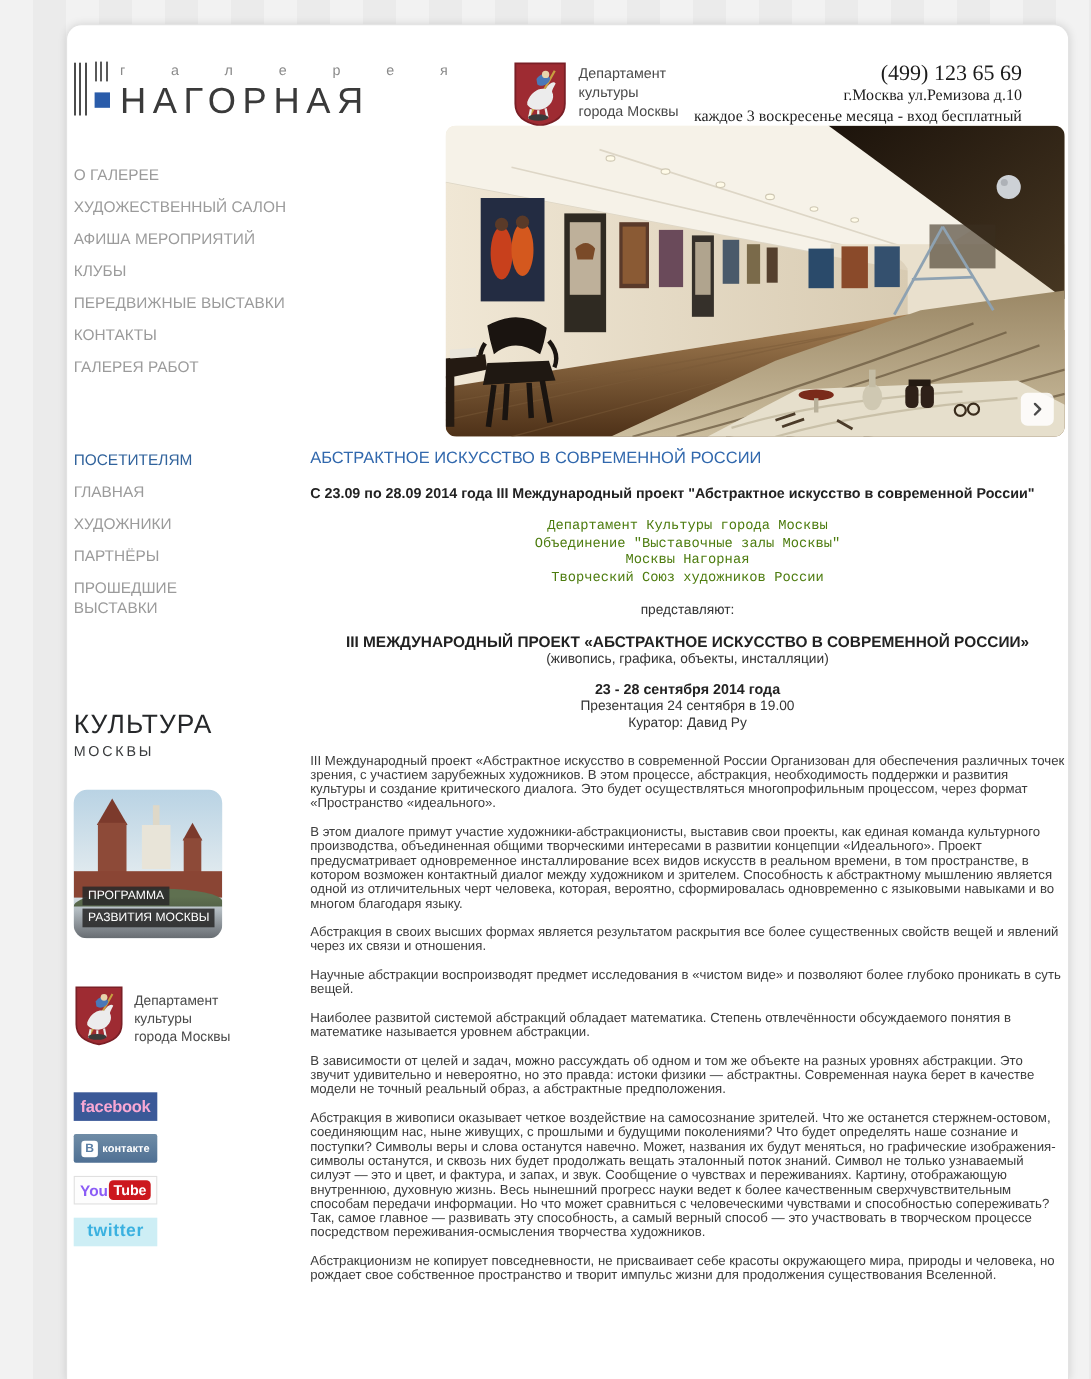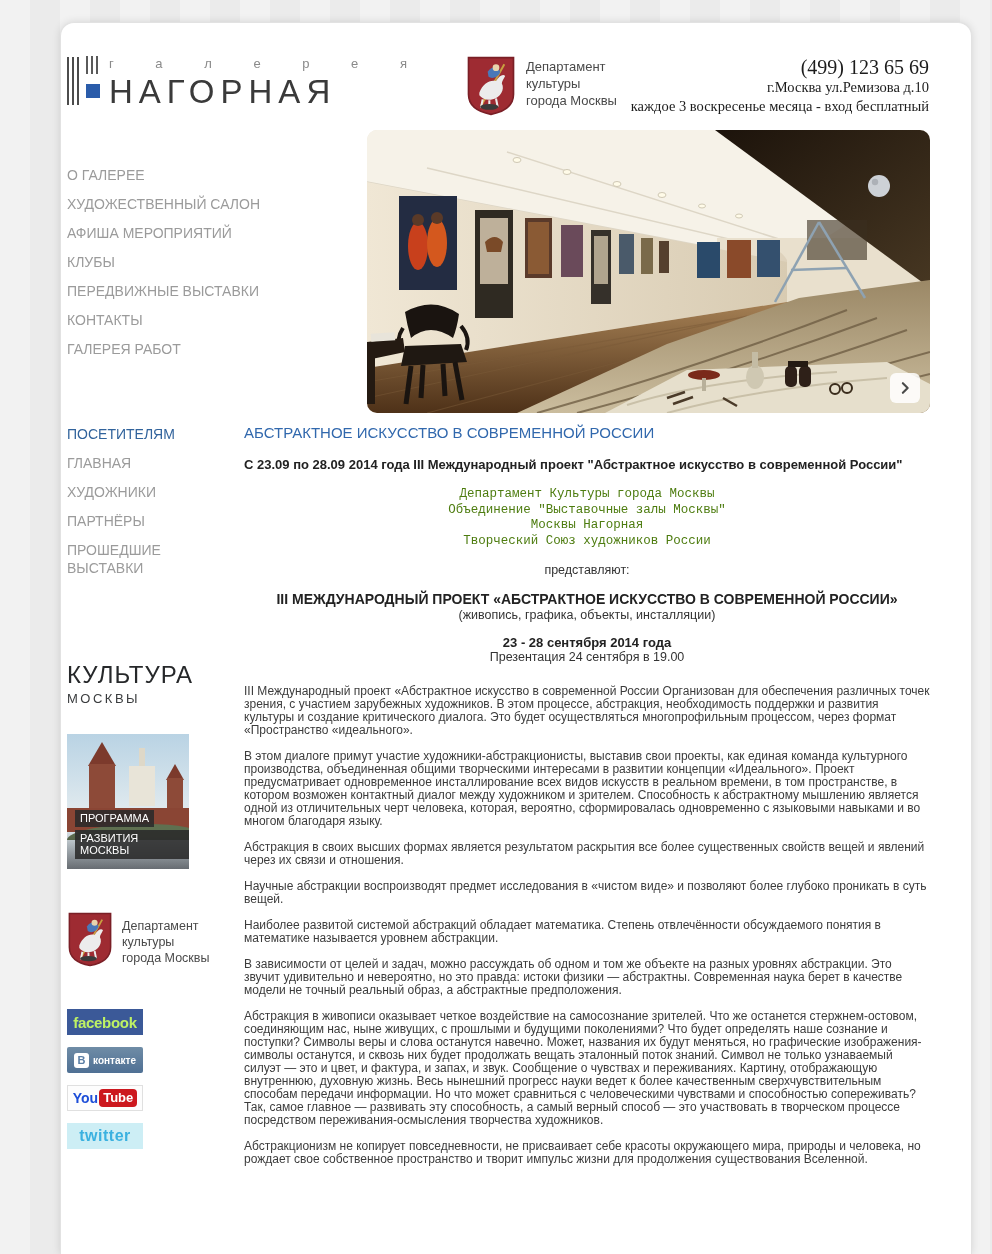--- a/index.html
+++ b/index.html
@@ -10,79 +10,79 @@
     color:#3c3c3c;
   }
   .card {
     width:912px; margin:22px 20px 0 60px; background:#fff;
     border:1px solid #e2e2e2; border-bottom:none;
     border-radius:14px 14px 0 0;
     box-shadow:0 0 8px rgba(0,0,0,.12);
     min-height:1232px; overflow:hidden;
   }
   
-  .hdr { display:flex; align-items:flex-start; padding:33px 42px 18px 6px; height:107px; }
+  .hdr { display:flex; align-items:flex-start; padding:33px 42px 18px 6px; height:91px; }
   .logo { display:flex; align-items:flex-start; cursor:pointer; }
   .bars-tall { width:13px; height:48px; margin-top:1px;
     background:repeating-linear-gradient(90deg,#4c4c4c 0,#4c4c4c 2px,transparent 2px,transparent 5px); }
   .logo-mid { margin-left:6px; width:14px; }
   .bars-short { width:13px; height:18px;
     background:repeating-linear-gradient(90deg,#5a5a5a 0,#5a5a5a 2px,transparent 2px,transparent 5px); }
   .blue-sq { width:14px; height:14px; margin-top:10px; background:#2a5caa; }
   .logo-text { margin-left:9px; }
   .logo-top { font-size:13px; letter-spacing:19px; color:#8a8a8a; white-space:nowrap; }
   .logo-bottom { font-size:33px; letter-spacing:6px; color:#3a3a3a; margin-top:2px; white-space:nowrap; }
   .dept { display:flex; margin-left:40px; align-items:flex-start; cursor:pointer; }
   .dept-text { margin-left:10px; font-size:13px; line-height:17px; color:#4a4a4a; padding-top:2px; }
   .contact { margin-left:auto; text-align:right; font-family:"Liberation Serif","DejaVu Serif",serif; color:#1c1c1c; }
   .contact .phone { font-size:20px; line-height:22px; }
   .contact div { font-size:14.5px; line-height:19px; }
   
   .emblem { flex:0 0 auto; }
   
-  .body { display:flex; }
+  .body { display:flex;gap:38px; }
   .sidebar { width:183px; padding:36px 0 0 6px; flex:0 0 183px; }
   .content { width:686px; padding:0 0 30px 0; }
   
   .menu a { display:block; font-size:14px; line-height:18px; margin-bottom:11px;
     color:#9b9b9b; text-decoration:none; white-space:nowrap; }
   .menu.wrapok a { white-space:normal; width:130px; }
   .menu a.active { color:#31639c; }
   .menu2 { margin-top:67px; }
   
   .kultura { margin-top:84px; cursor:pointer; }
   .kultura .k1 { font-size:24px; font-weight:normal; color:#26282a; letter-spacing:1px; }
   .kultura .k2 { font-size:13px; color:#3a3c3e; letter-spacing:2.5px; margin-top:2px; }
   
-  .banner { margin-top:28px; width:122px; height:135px; position:relative; overflow:hidden;
-    background:linear-gradient(#b9d3e4 0%,#dfe9ee 55%,#cdd8de 100%); cursor:pointer; }
+  .banner { margin-top:28px; width:135px; height:135px; position:relative; overflow:hidden;
+    background:linear-gradient(#b9d3e4 0%,#dfe9ee 55%,#cdd8de 100%); cursor:pointer;border-radius:12px; }
   .banner i { position:absolute; display:block; }
   .b-t1   { left:22px; top:30px; width:26px; height:62px; background:#8d4a38; }
   .b-t1r  { left:21px; top:8px; width:0; height:0; border-left:14px solid transparent; border-right:14px solid transparent; border-bottom:24px solid #7c3a2c; }
   .b-wb   { left:62px; top:32px; width:26px; height:40px; background:#e8e4d8; }
   .b-wbs  { left:72px; top:14px; width:6px; height:20px; background:#ded8c8; }
   .b-t2   { left:100px; top:44px; width:16px; height:32px; background:#8d4a38; }
   .b-t2r  { left:99px; top:30px; width:0; height:0; border-left:9px solid transparent; border-right:9px solid transparent; border-bottom:16px solid #7c3a2c; }
   .b-wall { left:0; top:74px; width:135px; height:24px; background:#8a4534; }
   .b-tree { left:0; top:90px; width:135px; height:16px; background:#5f7050; border-radius:60% 40% 0 0 / 100% 70% 0 0; }
   .b-shade{ left:0; bottom:0; width:135px; height:38px; background:linear-gradient(rgba(20,20,25,0),rgba(20,20,25,.55)); }
   .b-cap  { position:absolute; left:8px; bottom:10px; }
   .b-cap span { display:table; background:rgba(42,42,42,.88); color:#fff; font-size:11px; padding:2px 5px 3px; margin-top:3px; }
   
   .dept2 { display:flex; margin-top:43px; align-items:flex-start; cursor:pointer; }
   .dept2 .dept-text { font-size:12.5px; line-height:16px; color:#4a4a4a; padding-top:6px; margin-left:9px; }
   
   .social { margin-top:42px; }
   .sbtn { width:76px; height:26px; margin-bottom:12px; display:flex; align-items:center; justify-content:center; cursor:pointer; }
-  .fb { background:#3b5998; color:#bef264; font-size:15px; font-weight:bold; letter-spacing:-.3px; }
+  .fb { background:#3b5998; color:#f9a8d4; font-size:15px; font-weight:bold; letter-spacing:-.3px; }
   .vk { background:linear-gradient(#6f8ca6,#4f7094); border-radius:2px; }
   .vk .vk-ico { width:15px; height:15px; background:#fff; border-radius:3px; color:#5b7fa6; font-weight:bold; font-size:11px; line-height:15px; text-align:center; }
   .vk .vk-lbl { color:#fff; font-weight:bold; font-size:10px; margin-left:4px; }
   .yt { background:#fdfdfd; border:1px solid #e0e0e0; }
-  .yt .you { color:#1d4ed8; font-weight:bold; font-size:14px; }
+  .yt .you { color:#8b5cf6; font-weight:bold; font-size:14px; }
   .yt .tube { background:#cc181e; color:#fff; font-weight:bold; font-size:13px; border-radius:4px; padding:1px 4px 2px; margin-left:1px; }
   .tw { background:#cdeef5; }
   .tw span { color:#3ab1e0; font-weight:bold; font-size:16px; letter-spacing:.5px; }
   
   .slider { position:relative; width:563px; height:283px; margin-left:123px; border-radius:10px; overflow:hidden; cursor:pointer; }
   .slider-next { position:absolute; right:10px; bottom:10px; width:30px; height:30px;
     background:rgba(255,255,255,.85); border-radius:6px; display:flex; align-items:center; justify-content:center; cursor:pointer; }
   
   .article { margin-top:13px; font-size:12px; line-height:13px; }
   .a-title { font-size:15px; color:#3168ad; margin-bottom:18px; }
@@ -333,20 +333,21 @@
           <div>Департамент Культуры города Москвы</div>
           <div>Объединение "Выставочные залы Москвы"</div>
           <div>Москвы Нагорная</div>
           <div>Творческий Союз художников России</div>
         </div>
         <div class="a-presents">представляют:</div>
         <div class="a-proj">III МЕЖДУНАРОДНЫЙ ПРОЕКТ «АБСТРАКТНОЕ ИСКУССТВО В СОВРЕМЕННОЙ РОССИИ»</div>
         <div class="a-proj2">(живопись, графика, объекты, инсталляции)</div>
         <div class="a-dates">23 - 28 сентября 2014 года</div>
         <div class="a-line">Презентация 24 сентября в 19.00</div>
+        <div class="a-line">Куратор: Давид Ру</div>
         <div class="a-body">
           <p>III Международный проект «Абстрактное искусство в современной России Организован для обеспечения различных точек зрения, с участием зарубежных художников. В этом процессе, абстракция, необходимость поддержки и развития культуры и создание критического диалога. Это будет осуществляться многопрофильным процессом, через формат «Пространство «идеального».</p>
           <p>В этом диалоге примут участие художники-абстракционисты, выставив свои проекты, как единая команда культурного производства, объединенная общими творческими интересами в развитии концепции «Идеального». Проект предусматривает одновременное инсталлирование всех видов искусств в реальном времени, в том пространстве, в котором возможен контактный диалог между художником и зрителем. Способность к абстрактному мышлению является одной из отличительных черт человека, которая, вероятно, сформировалась одновременно с языковыми навыками и во многом благодаря языку.</p>
           <p>Абстракция в своих высших формах является результатом раскрытия все более существенных свойств вещей и явлений через их связи и отношения.</p>
           <p>Научные абстракции воспроизводят предмет исследования в «чистом виде» и позволяют более глубоко проникать в суть вещей.</p>
           <p>Наиболее развитой системой абстракций обладает математика. Степень отвлечённости обсуждаемого понятия в математике называется уровнем абстракции.</p>
           <p>В зависимости от целей и задач, можно рассуждать об одном и том же объекте на разных уровнях абстракции. Это звучит удивительно и невероятно, но это правда: истоки физики — абстрактны. Современная наука берет в качестве модели не точный реальный образ, а абстрактные предположения.</p>
           <p>Абстракция в живописи оказывает четкое воздействие на самосознание зрителей. Что же останется стержнем-остовом, соединяющим нас, ныне живущих, с прошлыми и будущими поколениями? Что будет определять наше сознание и поступки? Символы веры и слова останутся навечно. Может, названия их будут меняться, но графические изображения-символы останутся, и сквозь них будет продолжать вещать эталонный поток знаний. Символ не только узнаваемый силуэт — это и цвет, и фактура, и запах, и звук. Сообщение о чувствах и переживаниях. Картину, отображающую внутреннюю, духовную жизнь. Весь нынешний прогресс науки ведет к более качественным сверхчувствительным способам передачи информации. Но что может сравниться с человеческими чувствами и способностью сопереживать? Так, самое главное — развивать эту способность, а самый верный способ — это участвовать в творческом процессе посредством переживания-осмысления творчества художников.</p>
           <p>Абстракционизм не копирует повседневности, не присваивает себе красоты окружающего мира, природы и человека, но рождает свое собственное пространство и творит импульс жизни для продолжения существования Вселенной.</p>
         </div>

